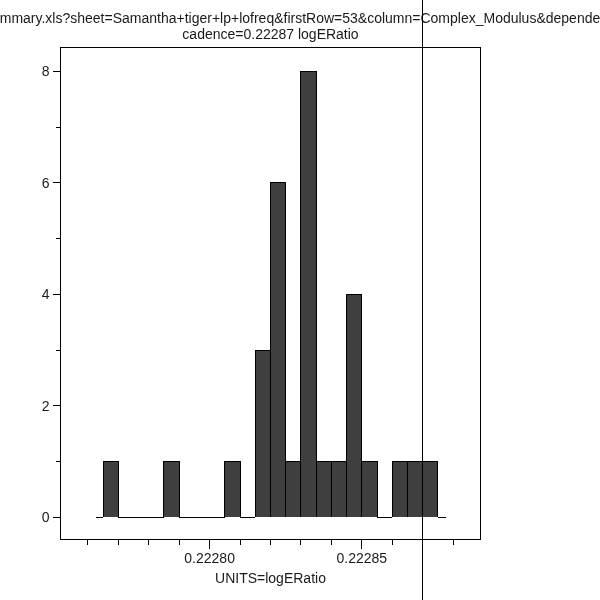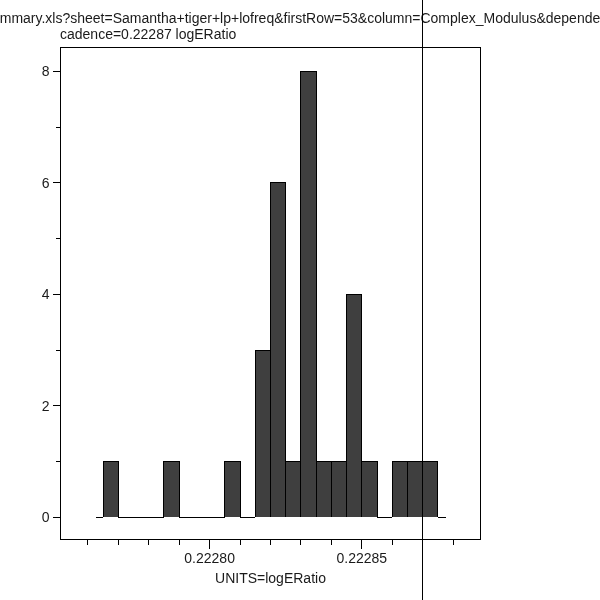--- a/index.html
+++ b/index.html
@@ -5,21 +5,21 @@
   html,body{margin:0;padding:0;}
   body{
     width:600px;height:600px;overflow:hidden;background:#ffffff;
     font-family:"Liberation Sans",sans-serif;color:#000;position:relative;
   }
   .title1{
     position:absolute;top:11px;left:50%;transform:translateX(-50%);
     white-space:nowrap;font-size:14px;line-height:15px;color:#1a1a1a;
   }
   .title2{
-    position:absolute;top:27px;left:60px;width:421px;text-align:left;
+    position:absolute;top:27px;left:60px;width:421px;text-align:center;
     font-size:14px;line-height:15px;color:#1a1a1a;white-space:nowrap;
   }
   svg#chart{position:absolute;top:0;left:0;}
   svg#chart text{
     font-family:"Liberation Sans",sans-serif;font-size:14px;fill:#1a1a1a;
   }
 </style>
 </head>
 <body>
 

